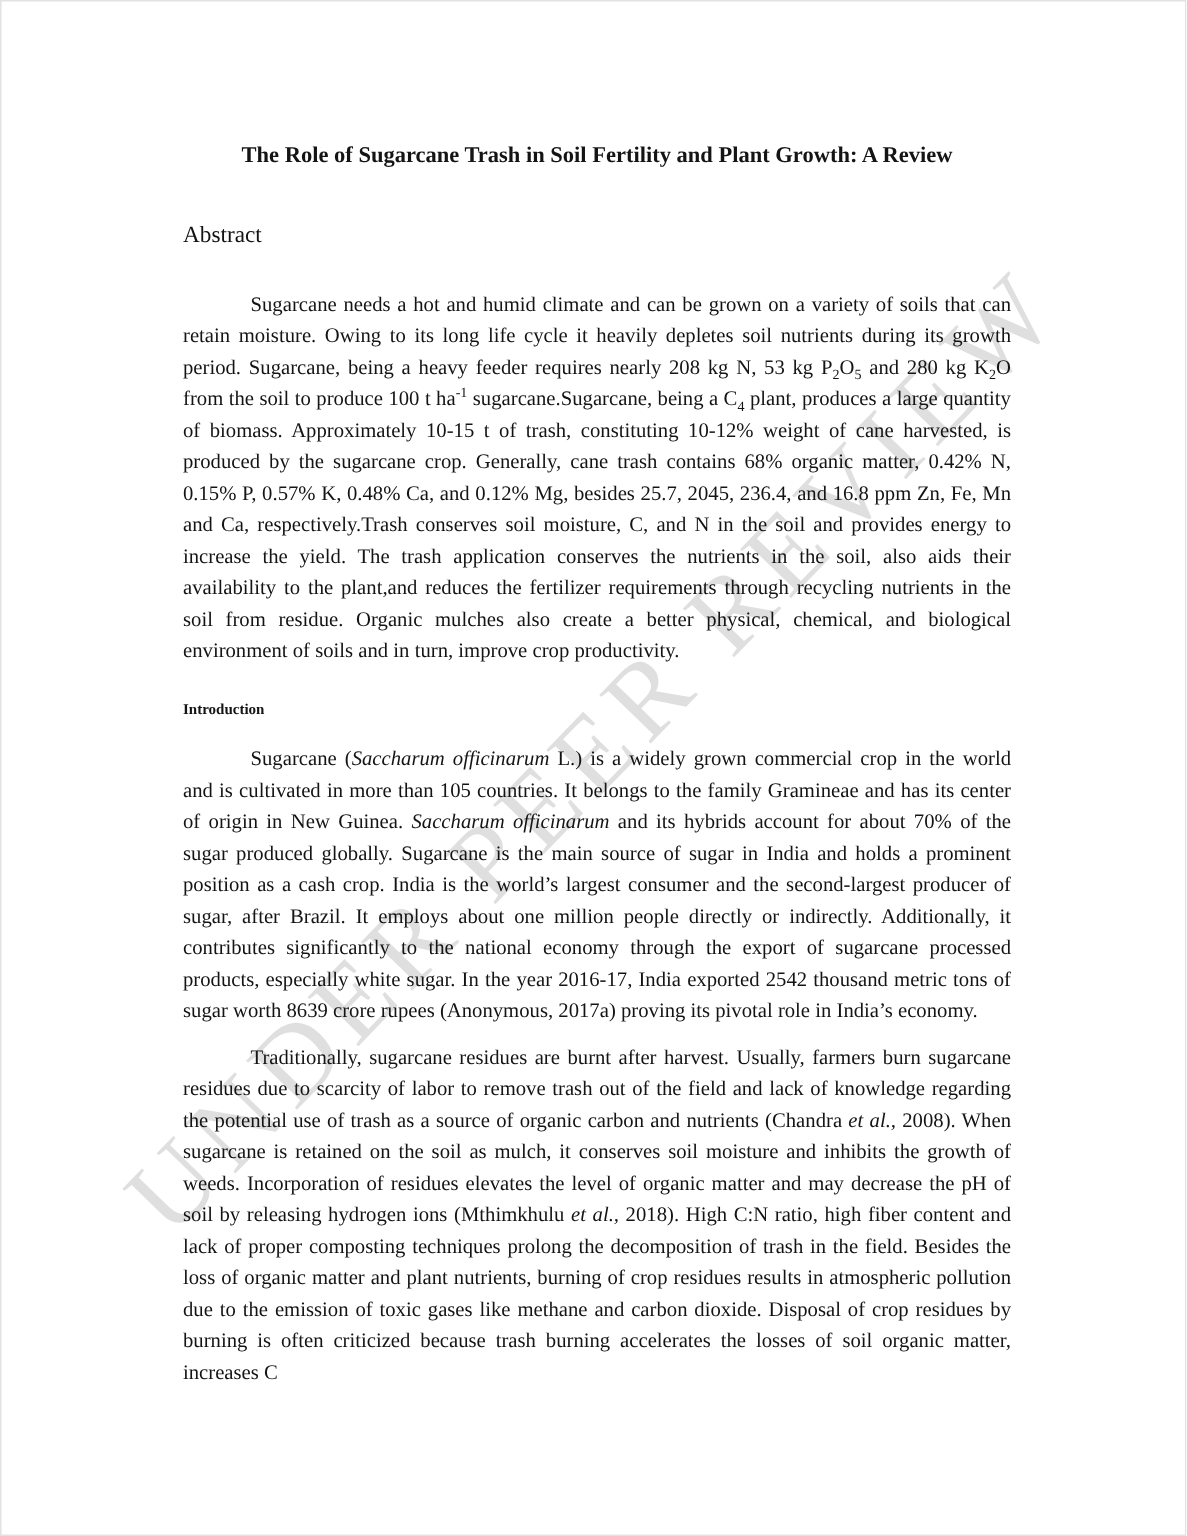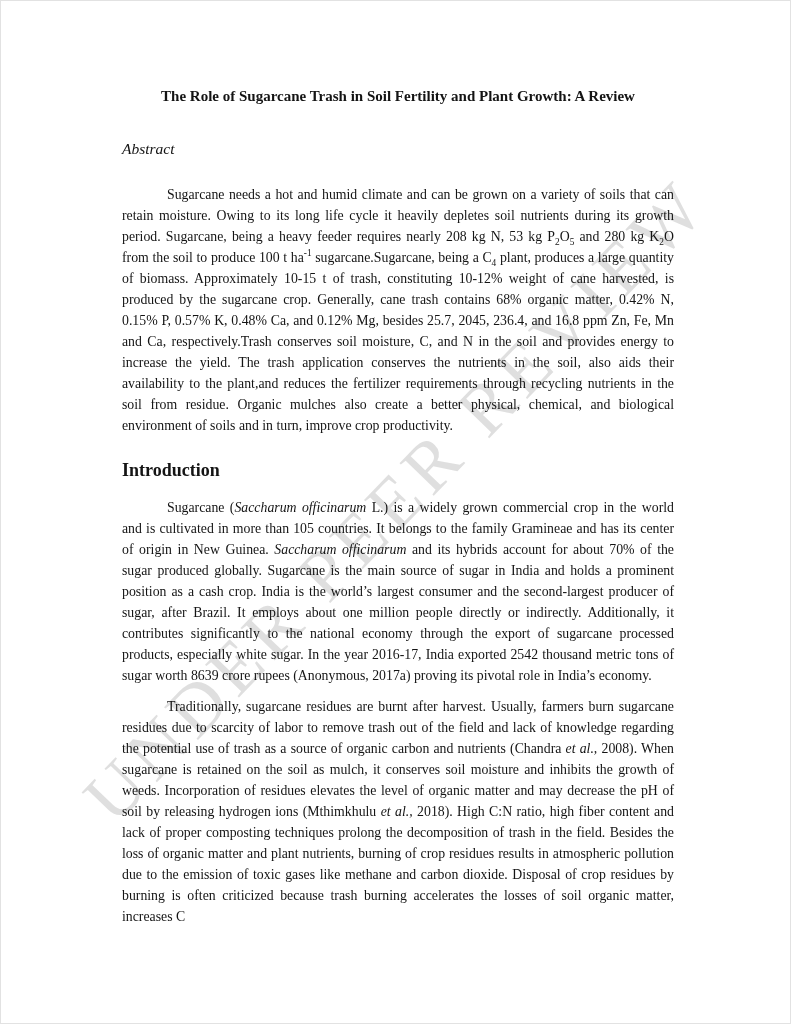--- a/index.html
+++ b/index.html
@@ -30,48 +30,47 @@
     letter-spacing: 7px;
     white-space: nowrap;
     color: rgba(110, 110, 110, 0.22);
     user-select: none;
     pointer-events: none;
     z-index: 1;
   }
   .content {
     position: absolute;
     left: 121px;
-    top: 0;
+    top: 8px;
     width: 552px;
     z-index: 2;
   }
   .title {
     margin: 86px 0 0 0;
     font-size: 15px;
     font-weight: bold;
     text-align: center;
     line-height: 1.25;
   }
   .abstract-heading {
     margin: 34px 0 0 0;
     font-size: 15.5px;
     font-weight: normal;
-    font-style: italic;
   }
   .body-text {
     margin: 0;
     font-size: 13.8px;
     line-height: 21px;
     text-align: justify;
   }
   .indent { text-indent: 45px; font-family: Liberation Serif, serif; }
   .abstract-para { margin-top: 26px; }
   .intro-heading {
     margin: 24px 0 0 0;
-    font-size: 18px;
+    font-size: 10px;
     font-weight: bold;
   }
   .intro-para-1 { margin-top: 16px; }
   .intro-para-2 { margin-top: 10px; }
   sub, sup {
     font-size: 0.68em;
     line-height: 0;
   }
   em { font-style: italic; }
 </style>

